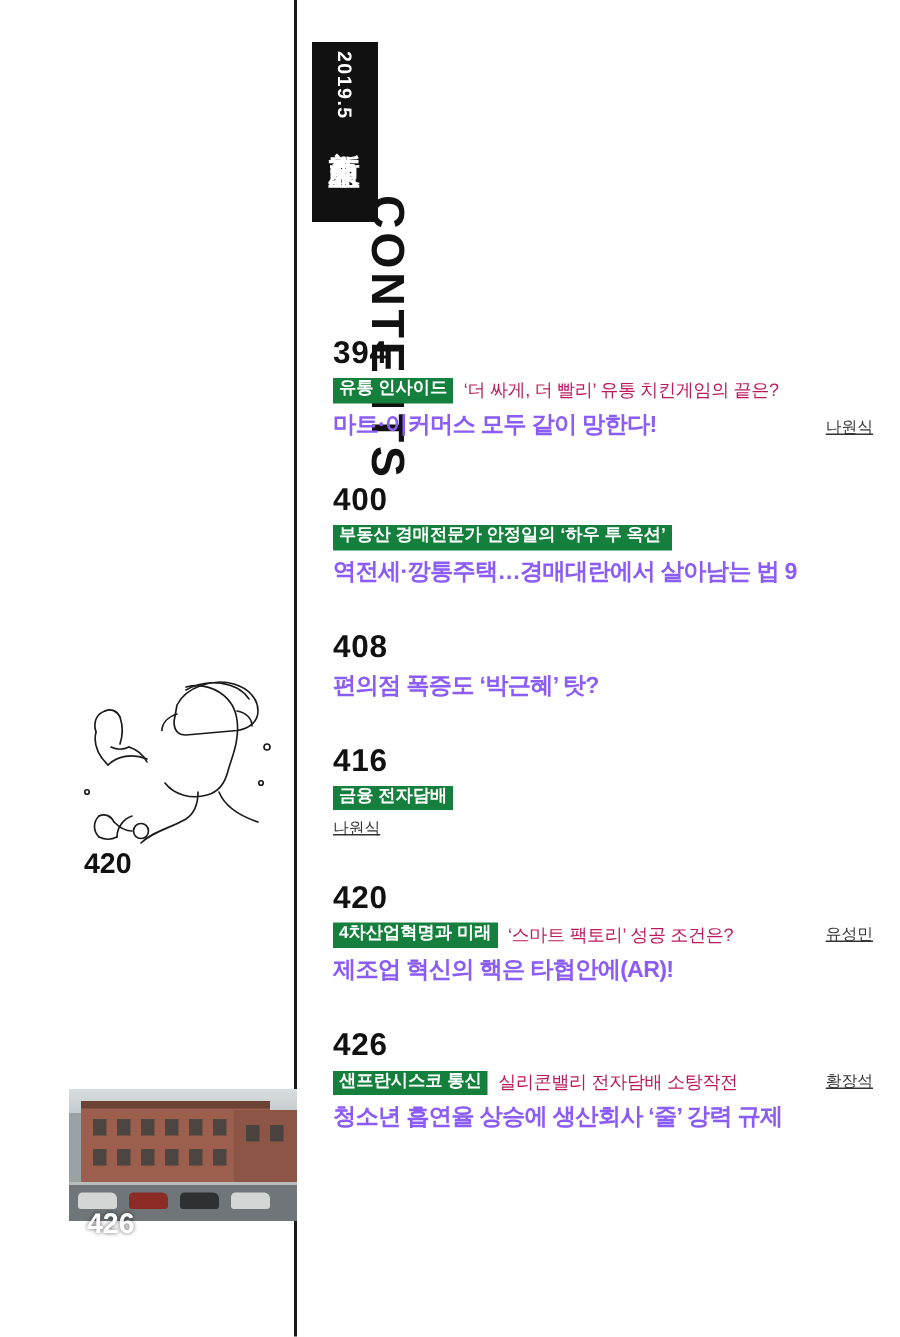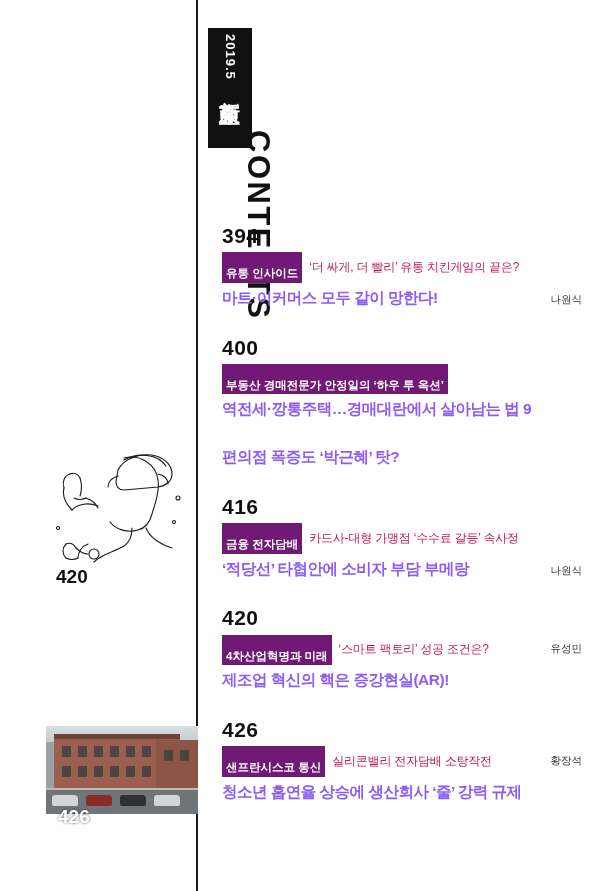--- a/index.html
+++ b/index.html
@@ -93,25 +93,25 @@
   }
   .entry-page {
     font-size: 21px;
     font-weight: 700;
     letter-spacing: 0.5px;
     line-height: 1.1;
     margin-bottom: 5px;
     color: #111111;
   }
   .entry-tag {
-    background: #701a75;
+    background: #15803d;
     color: #ffffff;
     font-size: 11.5px;
     font-weight: 700;
-    padding: 16px 4px 3px 4px;
+    padding: 2px 4px 3px 4px;
     white-space: nowrap;
     line-height: 1;
   }
   .entry-sub {
     font-size: 12px;
     color: #be185d;
     white-space: nowrap;
     letter-spacing: -0.2px;
   }
   .entry-title-row {
@@ -125,20 +125,21 @@
     font-weight: 700;
     color: #8b5cf6;
     letter-spacing: -0.5px;
     line-height: 1.35;
   }
   .entry-author {
     font-size: 10.5px;
     color: #333333;
     white-space: nowrap;
     padding-bottom: 1px;
+    text-decoration: underline;
   }
   .entry-author.inline-top {
     position: absolute;
     right: 0;
     margin-left: 44px;
   }
   .tagline-wrap {
     position: relative;
     display: flex;
     align-items: center;
@@ -262,47 +263,46 @@
       <span class="entry-tag">부동산 경매전문가 안정일의 ‘하우 투 옥션’</span>
       <span class="entry-sub"></span>
     </div>
     <div class="entry-title-row">
       <span class="entry-title">역전세·깡통주택…경매대란에서 살아남는 법 9</span>
       <span class="entry-author"></span>
     </div>
   </div>
 
   <div class="entry">
+    <div class="entry-page">408</div>
     <div class="entry-title-row">
       <span class="entry-title">편의점 폭증도 ‘박근혜’ 탓?</span>
       <span class="entry-author"></span>
     </div>
   </div>
 
   <div class="entry">
     <div class="entry-page">416</div>
     <div class="tagline-wrap">
       <span class="entry-tag">금융 전자담배</span>
-      <span class="entry-sub">카드사-대형 가맹점 ‘수수료 갈등’ 속사정</span>
-    </div>
-    <div class="entry-title-row">
-      <span class="entry-title">‘적당선’ 타협안에 소비자 부담 부메랑</span>
+    </div>
+    <div class="entry-title-row">
       <span class="entry-author">나원식</span>
     </div>
   </div>
 
   <div class="entry">
     <div class="entry-page">420</div>
     <div class="tagline-wrap">
       <span class="entry-tag">4차산업혁명과 미래</span>
       <span class="entry-sub">‘스마트 팩토리’ 성공 조건은?</span>
       <span class="entry-author inline-top">유성민</span>
     </div>
     <div class="entry-title-row">
-      <span class="entry-title">제조업 혁신의 핵은 증강현실(AR)!</span>
+      <span class="entry-title">제조업 혁신의 핵은 타협안에(AR)!</span>
     </div>
   </div>
 
   <div class="entry">
     <div class="entry-page">426</div>
     <div class="tagline-wrap">
       <span class="entry-tag">샌프란시스코 통신</span>
       <span class="entry-sub">실리콘밸리 전자담배 소탕작전</span>
       <span class="entry-author inline-top">황장석</span>
     </div>

